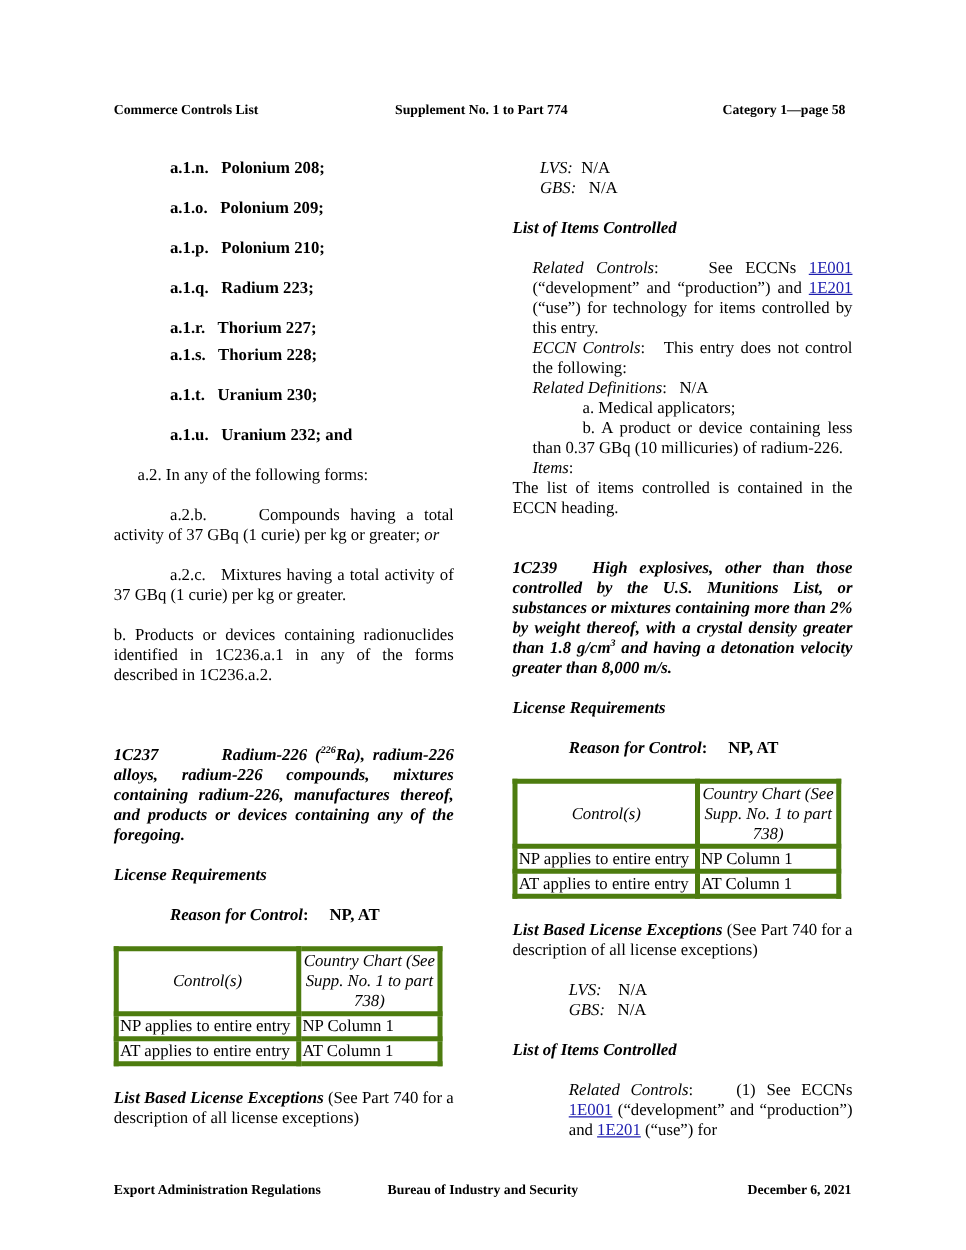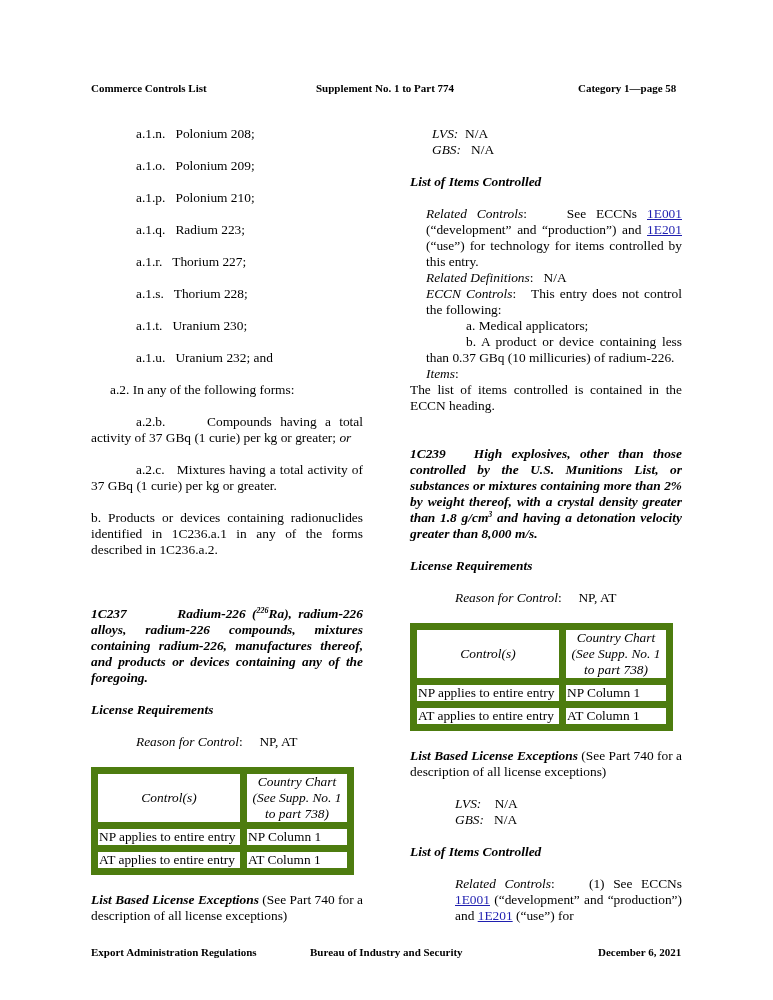--- a/index.html
+++ b/index.html
@@ -4,46 +4,46 @@
 <style>
   html, body { margin: 0; padding: 0; background: #ffffff; }
   body { width: 773px; height: 1000px; position: relative; overflow: hidden;
          font-family: "Liberation Serif", "DejaVu Serif", serif; color: #000; font-size: 13.4px; line-height: 16px; }
   .hdr, .ftr { position: absolute; left: 0; width: 773px; font-weight: bold; font-size: 11px; }
   .hdr { top: 80px; } .ftr { top: 944px; }
   .hdr span, .ftr span { position: absolute; white-space: nowrap; }
   .col { position: absolute; top: 126px; width: 272px; }
   .colL { left: 91px; } .colR { left: 410px; }
   .p { margin: 0; text-align: justify; }
-  .ind1 { padding-left: 45px; }
+  .ind1 { padding-left: 45px; font-weight: bold; }
   .ind2 { text-indent: 45px; }
   .b { font-weight: bold; font-style: italic; }
   i, .i { font-style: italic; }
   a.link { color: #1f1fb0; text-decoration: underline; }
   table.ctl { border-collapse: collapse; width: 263px; font-size: 13.4px; line-height: 16px; }
-  table.ctl td { border: 7px solid #4d7c0f; padding: 0 1px; vertical-align: middle; }
+  table.ctl td { border: 4px solid #4d7c0f; padding: 0 1px; vertical-align: middle; }
   table.ctl td.h { font-style: italic; text-align: center; }
   sup { font-size: 8px; line-height: 0; }
 </style>
 </head>
 <body>
 
 <div class="hdr">
   <span style="left:91px">Commerce Controls List</span>
   <span style="left:316px">Supplement No. 1 to Part 774</span>
   <span style="left:578px">Category 1—page  58</span>
 </div>
 
 <div class="col colL">
   <div id="a1list">
       <p class="p ind1" style="margin-bottom: 16px;"><span>a.1.n.</span>&nbsp;&nbsp; <span>Polonium 208;</span></p>
       <p class="p ind1" style="margin-bottom: 16px;"><span>a.1.o.</span>&nbsp;&nbsp; <span>Polonium 209;</span></p>
       <p class="p ind1" style="margin-bottom: 16px;"><span>a.1.p.</span>&nbsp;&nbsp; <span>Polonium 210;</span></p>
       <p class="p ind1" style="margin-bottom: 16px;"><span>a.1.q.</span>&nbsp;&nbsp; <span>Radium 223;</span></p>
-      <p class="p ind1" style="margin-bottom: 16px;"><span>a.1.r.</span>&nbsp;&nbsp; <span>Thorium 227;</span></p>
+      <p class="p ind1" style="margin-bottom: 6px;"><span>a.1.r.</span>&nbsp;&nbsp; <span>Thorium 227;</span></p>
       <p class="p ind1" style="margin-bottom: 16px;"><span>a.1.s.</span>&nbsp;&nbsp; <span>Thorium 228;</span></p>
       <p class="p ind1" style="margin-bottom: 16px;"><span>a.1.t.</span>&nbsp;&nbsp; <span>Uranium 230;</span></p>
       <p class="p ind1" style="margin-bottom: 16px;"><span>a.1.u.</span>&nbsp;&nbsp; <span>Uranium 232; and</span></p>
     </div>
   <p class="p" style="padding-left:19px;margin-top:0">a.2. In any of the following forms:</p>
   <p class="p ind2" style="margin-top:16px"><span>a.2.b.</span>&nbsp;&nbsp;&nbsp;&nbsp; <span>Compounds having a total activity of 37 GBq (1 curie) per kg or greater;</span> <i>or</i></p>
   <p class="p ind2" style="margin-top:16px"><span>a.2.c.</span>&nbsp;&nbsp; <span>Mixtures having a total activity of 37 GBq (1 curie) per kg or greater.</span></p>
   <p class="p" style="margin-top:16px">b.  Products or devices containing radionuclides identified in 1C236.a.1 in any of the forms described in 1C236.a.2.</p>
 
   <p class="p b" style="margin-top:48px"><span>1C237</span>&nbsp;&nbsp;&nbsp;&nbsp;&nbsp;&nbsp;&nbsp; <span>Radium-226 (</span><sup>226</sup><span>Ra), radium-226 alloys, radium-226 compounds, mixtures containing radium-226, manufactures thereof, and products or devices containing any of the foregoing.</span></p>
@@ -72,22 +72,22 @@
 </div>
 
 <div class="col colR">
   <div style="padding-left:22px">
     <div><i>LVS:</i>&nbsp;&nbsp;<span>N/A</span></div>
     <div><i>GBS:</i>&nbsp;&nbsp;&nbsp;<span>N/A</span></div>
   </div>
   <p class="p b" style="margin-top:16px">List of Items Controlled</p>
   <div style="padding-left:16px;margin-top:16px">
     <p class="p"><i>Related Controls</i>:&nbsp;&nbsp;&nbsp; <span>See ECCNs </span><a class="link">1E001</a><span> (“development” and “production”) and </span><a class="link">1E201</a><span> (“use”) for technology for items controlled by this entry.</span></p>
+    <p class="p"><i>ECCN Controls</i>:&nbsp;&nbsp; <span>This entry does not control the following:</span></p>
     <p class="p"><i>Related Definitions</i>:&nbsp;&nbsp; <span>N/A</span></p>
-    <p class="p"><i>ECCN Controls</i>:&nbsp;&nbsp; <span>This entry does not control the following:</span></p>
     <p class="p" style="padding-left:40px">a. Medical applicators;</p>
     <p class="p ind2" style="text-indent:40px">b. A product or device containing less than 0.37 GBq (10 millicuries) of radium-226.</p>
     <p class="p"><i>Items</i>:</p>
   </div>
   <p class="p" style="">The list of items controlled is contained in the ECCN heading.</p>
 
   <p class="p b" style="margin-top:32px"><span>1C239</span>&nbsp;&nbsp; <span>High explosives, other than those controlled by the U.S. Munitions List, or substances or mixtures containing more than 2% by weight thereof, with a crystal density greater than 1.8 g/cm</span><sup>3</sup><span> and having a detonation velocity greater than 8,000 m/s.</span></p>
 
   <p class="p b" style="margin-top:16px">License Requirements</p>
   <p class="p ind1" style="margin-top:16px"><i>Reason for Control</i>:&nbsp;&nbsp;&nbsp;&nbsp; <span>NP, AT</span></p>

